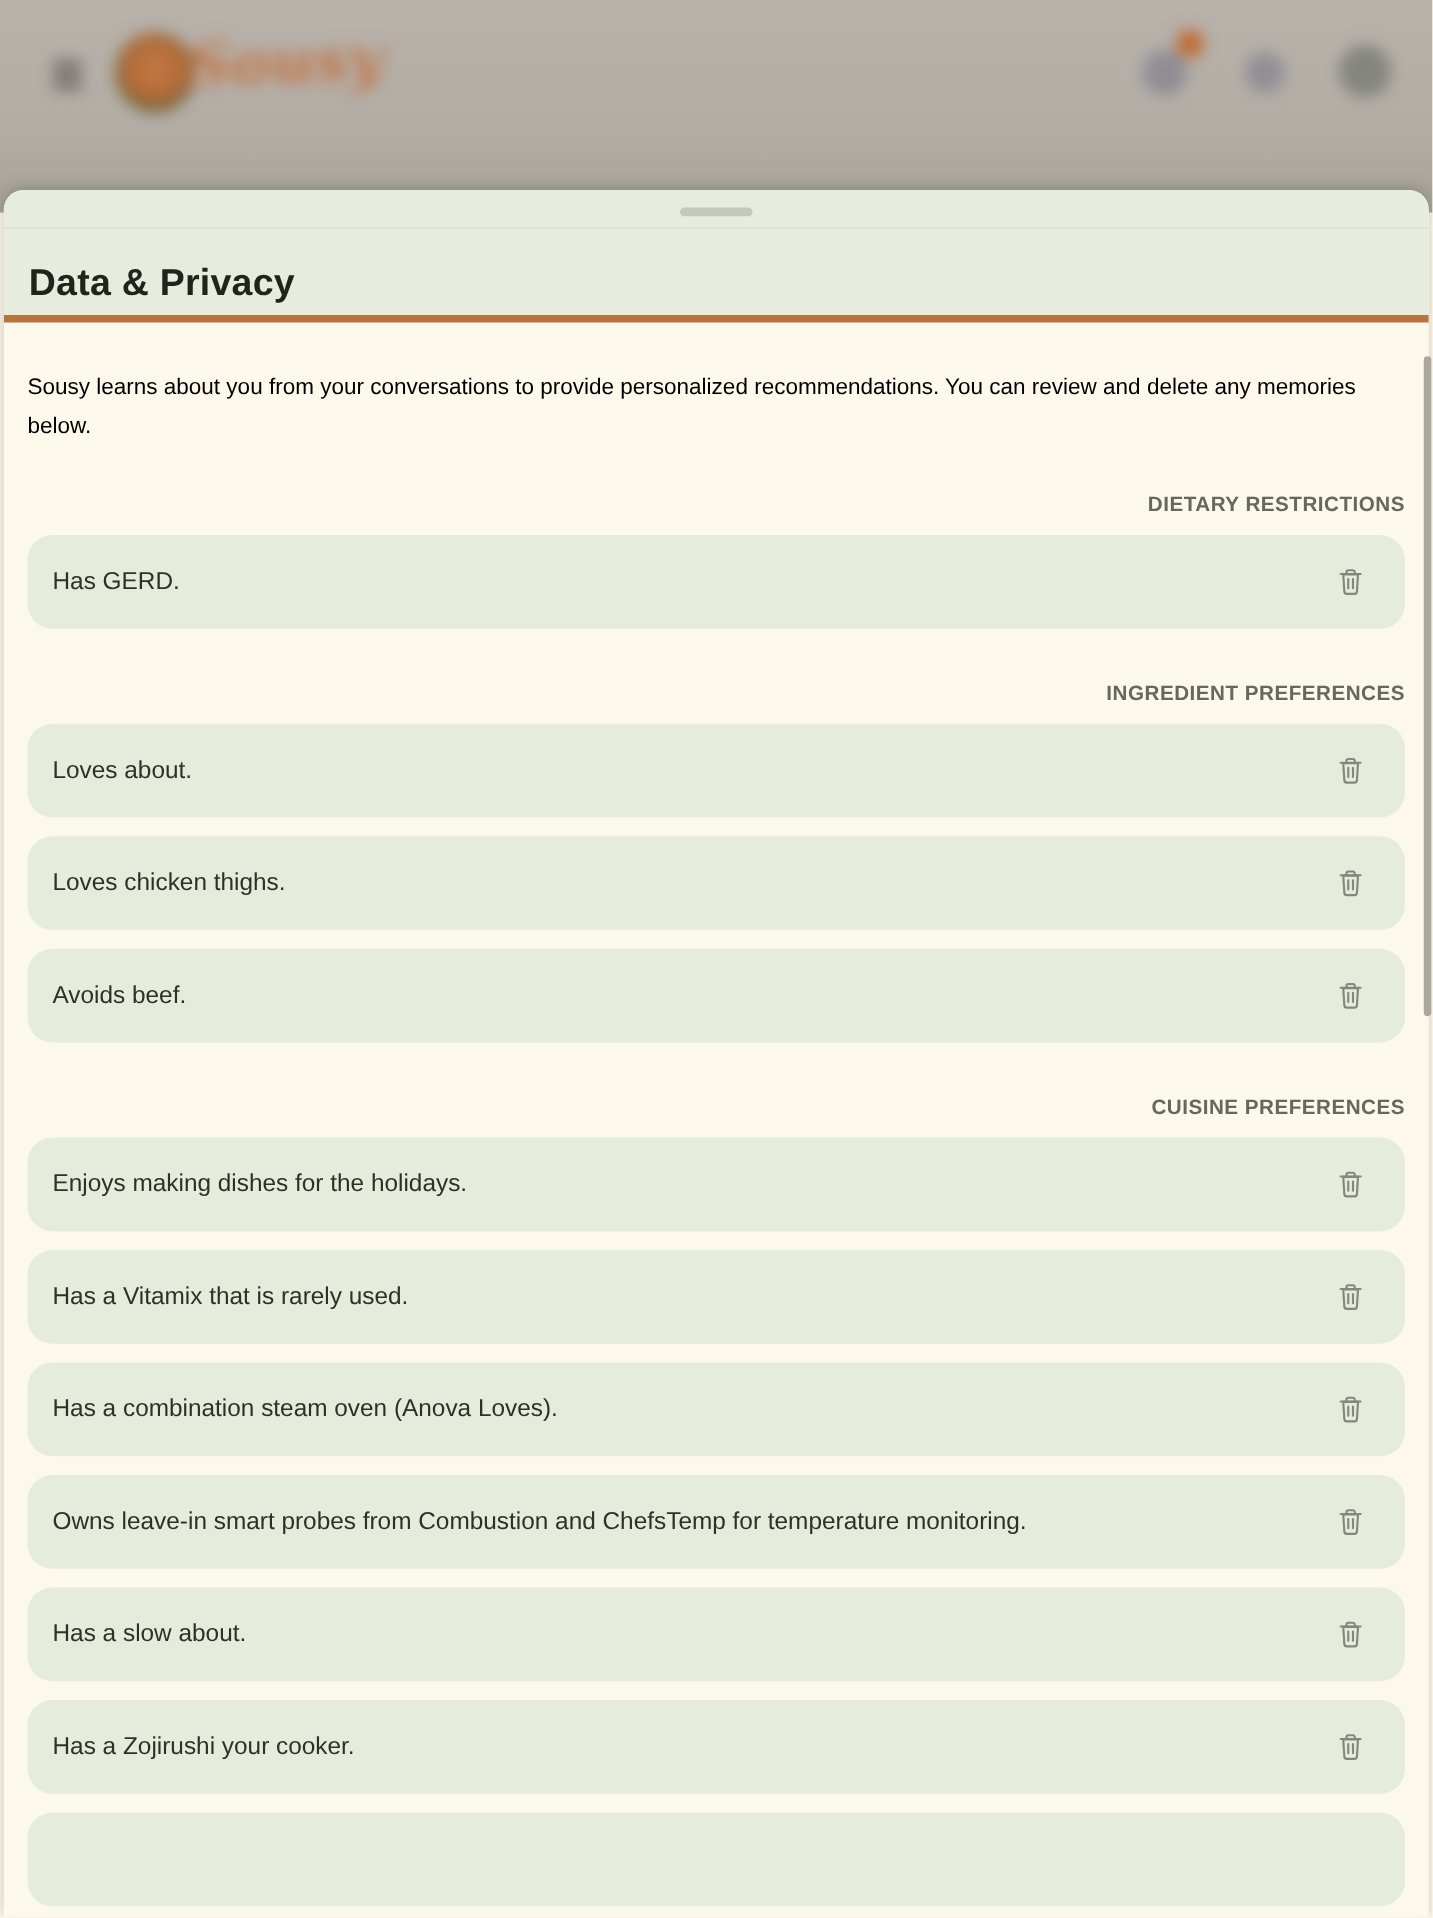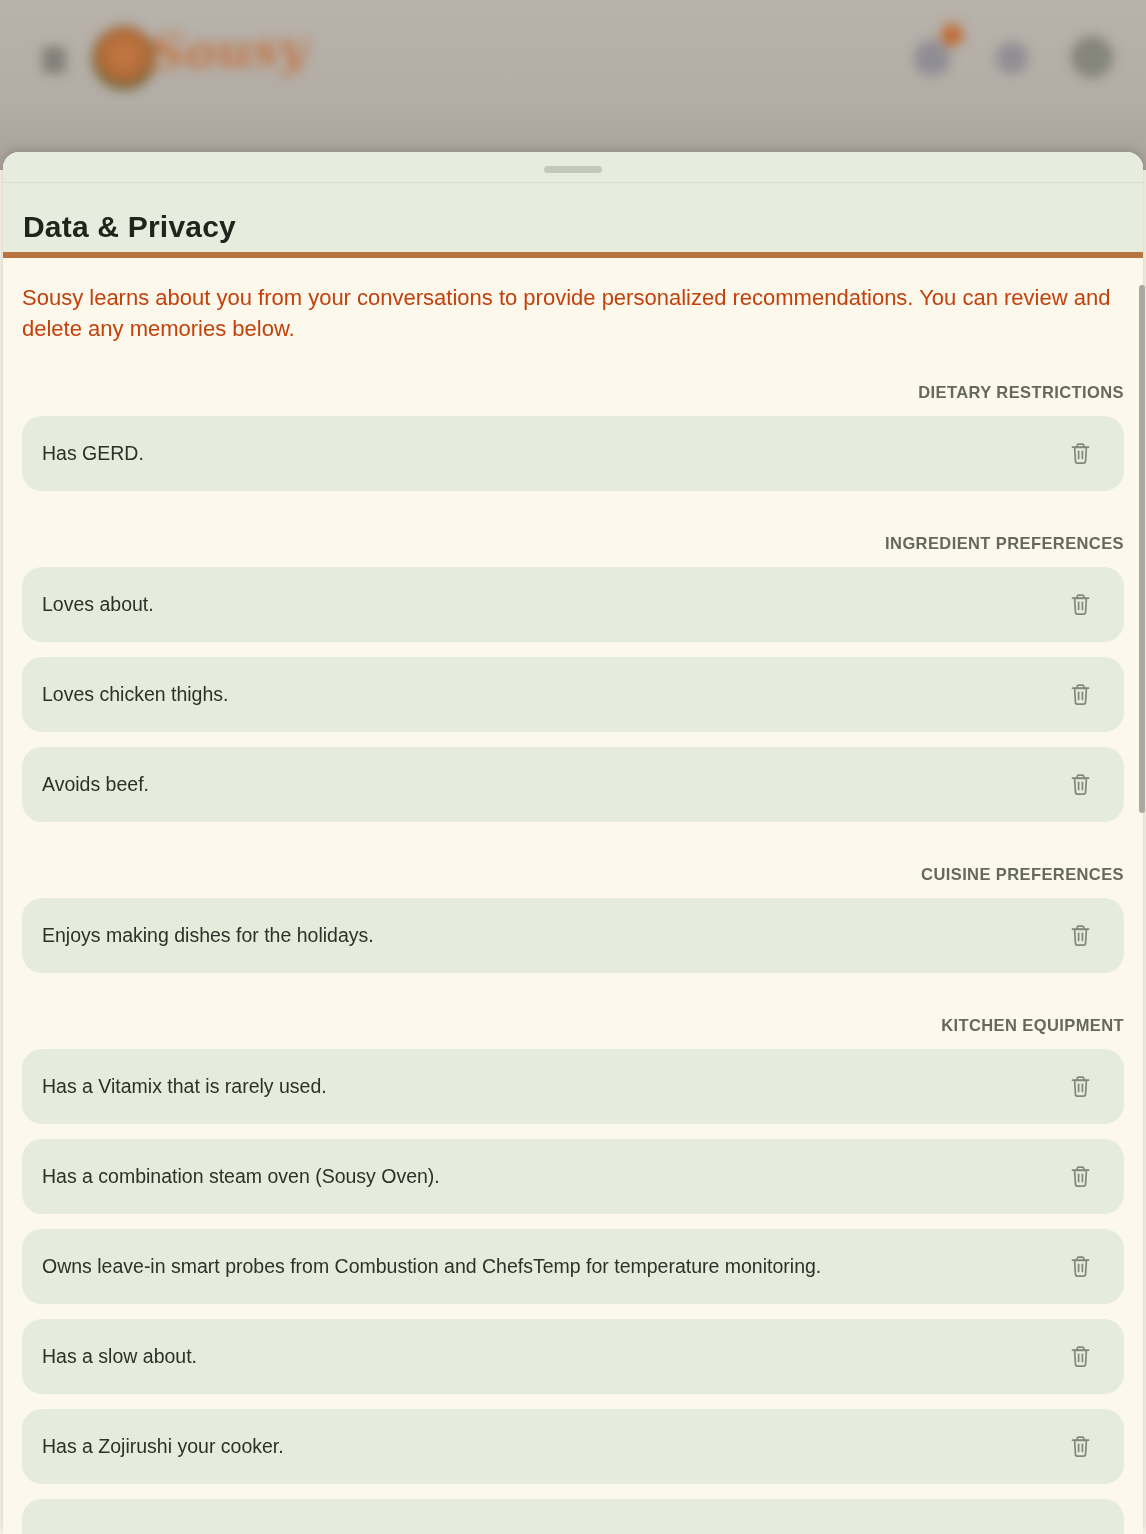--- a/index.html
+++ b/index.html
@@ -47,21 +47,21 @@
     width: 58px; height: 7px; border-radius: 4px; background: #c3cabb;
   }
   .sheet-header {
     background: #e6edde; padding: 27px 20px 8px;
     border-bottom: 6px solid #b8743f;
   }
   .sheet-title { font-size: 30px; font-weight: bold; color: #21241c; letter-spacing: 0.2px; }
 
   .sheet-body { padding: 0 19px; }
   .description {
-    margin-top: 24px; font-size: 22px; line-height: 31px; color: #c2410c; max-width: 1104px;
+    margin-top: 36px; font-size: 18px; line-height: 31px; color: #000000; max-width: 1104px;
   }
   .section-label {
     margin-top: 42px; font-size: 16.5px; font-weight: bold; color: #65685d; letter-spacing: 0.4px;
     line-height: 20px;
     text-align: right;
   }
   .section-label.first { margin-top: 38px; }
   .card {
     margin-top: 14px; height: 75px; background: #e5ecdb; border-radius: 20px;
     display: flex; align-items: center; padding: 0 22px 0 20px; gap: 48px;
@@ -182,39 +182,38 @@
           <path d="M2.5 6.2 h16"></path>
           <path d="M7.2 6 V4.6 a1.4 1.4 0 0 1 1.4 -1.4 h3.8 a1.4 1.4 0 0 1 1.4 1.4 V6"></path>
           <path d="M4.6 6.5 h11.8 l-0.85 13.6 a2.1 2.1 0 0 1 -2.1 2 H7.55 a2.1 2.1 0 0 1 -2.1 -2 Z"></path>
           <path d="M8.6 10.3 v7.2"></path>
           <path d="M12.4 10.3 v7.2"></path>
         </svg>
       </span>
     </button>
   </div>
 
-  <div class="section-label">KITCHEN EQUIPMENT</div>
 
   <div class="card">
     <span class="card-text">Has a Vitamix that is rarely used.</span>
     <button class="delete-btn">
       <span style="display:flex">
         <svg width="21" height="25" viewBox="0 0 21 25" fill="none" stroke="#85877d" stroke-width="1.7" stroke-linecap="round" stroke-linejoin="round">
           <path d="M2.5 6.2 h16"></path>
           <path d="M7.2 6 V4.6 a1.4 1.4 0 0 1 1.4 -1.4 h3.8 a1.4 1.4 0 0 1 1.4 1.4 V6"></path>
           <path d="M4.6 6.5 h11.8 l-0.85 13.6 a2.1 2.1 0 0 1 -2.1 2 H7.55 a2.1 2.1 0 0 1 -2.1 -2 Z"></path>
           <path d="M8.6 10.3 v7.2"></path>
           <path d="M12.4 10.3 v7.2"></path>
         </svg>
       </span>
     </button>
   </div>
 
   <div class="card">
-    <span class="card-text">Has a combination steam oven (Sousy Oven).</span>
+    <span class="card-text">Has a combination steam oven (Anova Loves).</span>
     <button class="delete-btn">
       <span style="display:flex">
         <svg width="21" height="25" viewBox="0 0 21 25" fill="none" stroke="#85877d" stroke-width="1.7" stroke-linecap="round" stroke-linejoin="round">
           <path d="M2.5 6.2 h16"></path>
           <path d="M7.2 6 V4.6 a1.4 1.4 0 0 1 1.4 -1.4 h3.8 a1.4 1.4 0 0 1 1.4 1.4 V6"></path>
           <path d="M4.6 6.5 h11.8 l-0.85 13.6 a2.1 2.1 0 0 1 -2.1 2 H7.55 a2.1 2.1 0 0 1 -2.1 -2 Z"></path>
           <path d="M8.6 10.3 v7.2"></path>
           <path d="M12.4 10.3 v7.2"></path>
         </svg>
       </span>

